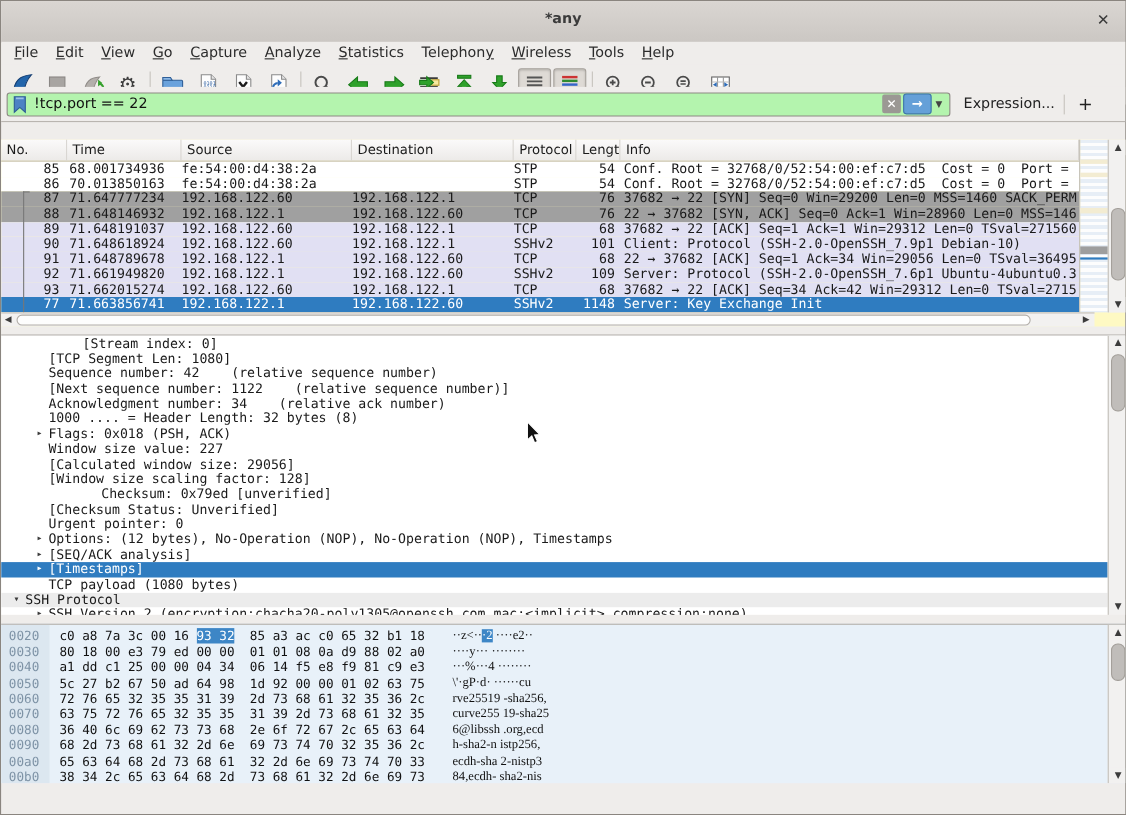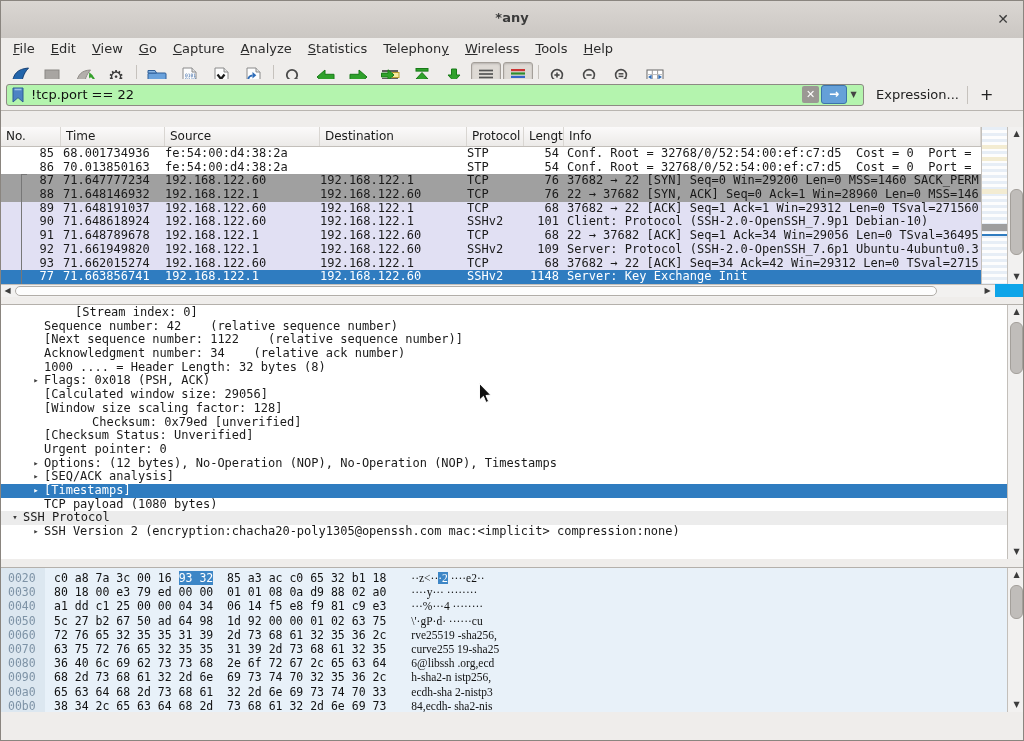--- a/index.html
+++ b/index.html
@@ -33,21 +33,21 @@
   .ftext{flex:1;font-size:13px;color:#111;padding-left:5px;white-space:pre;overflow:hidden;}
   .fclear{width:17px;height:17px;background:#9b9894;border-radius:2px;color:#fff;
     text-align:center;line-height:17px;font-size:11px;margin-right:2px;}
   .fapply{width:24px;height:17px;background:#65a0d8;border:1px solid #3c74a9;border-radius:3px;
     color:#fff;text-align:center;line-height:16px;font-size:12px;font-weight:bold;}
   .fdrop{width:13px;text-align:center;font-size:8px;color:#444;}
   .expr{font-size:13px;color:#222;padding:0 8px 0 12px;}
   .fsep{width:1px;height:18px;background:#c6c2bd;}
   .plus{font-size:16px;color:#222;padding:0 12px;}
   
-  .plist{position:absolute;left:0;top:126px;width:100%;height:170px;background:#0ea5e9;}
+  .plist{position:absolute;left:0;top:126px;width:100%;height:170px;background:#fef9c3;}
   .pgrid{display:grid;grid-template-columns:60px 104px 155px 147px 57px 40px 1fr;}
   .phead{position:absolute;left:0;top:0;width:980px;height:20px;box-sizing:border-box;
     background:linear-gradient(#fbfafa,#eceae8);border-bottom:1px solid #c3bfba;font-size:12px;}
   .phc{padding:2px 0 0 5px;border-right:1px solid #d9d6d2;overflow:hidden;white-space:nowrap;color:#1a1a1a;}
   .prows{position:absolute;left:0;top:20px;width:980px;height:137px;overflow:hidden;
     font-family:"DejaVu Sans Mono",monospace;}
   .prow{height:13.7px;line-height:13.8px;font-size:12px;white-space:pre;overflow:hidden;}
   .pc{overflow:hidden;}
   .pc-no{text-align:right;padding-right:7px;}
   .pc-length{text-align:right;padding-right:5px;}
@@ -340,25 +340,27 @@
       <div class="ht"></div>
       <span class="ra">▶</span>
     </div>
   </div>
 
   <div class="splitter" style="top:296px;height:7px;"></div>
 
   <div class="details">
     <div class="dlines">
         <div class="dline " style="padding-left: 27px; gap: 31px;"><span class="dexp"> </span><span class="dtext">[Stream index: 0]</span></div>
+        <div class="dline " style="padding-left: 27px;"><span class="dexp"> </span><span class="dtext">[TCP Segment Len: 1080]</span></div>
         <div class="dline " style="padding-left: 27px;"><span class="dexp"> </span><span class="dtext">Sequence number: 42    (relative sequence number)</span></div>
         <div class="dline " style="padding-left: 27px;"><span class="dexp"> </span><span class="dtext">[Next sequence number: 1122    (relative sequence number)]</span></div>
         <div class="dline " style="padding-left: 27px;"><span class="dexp"> </span><span class="dtext">Acknowledgment number: 34    (relative ack number)</span></div>
         <div class="dline " style="padding-left: 27px;"><span class="dexp"> </span><span class="dtext">1000 .... = Header Length: 32 bytes (8)</span></div>
         <div class="dline " style="padding-left: 27px;"><span class="dexp">▸</span><span class="dtext">Flags: 0x018 (PSH, ACK)</span></div>
+        <div class="dline " style="padding-left: 27px;"><span class="dexp"> </span><span class="dtext">Window size value: 227</span></div>
         <div class="dline " style="padding-left: 27px;"><span class="dexp"> </span><span class="dtext">[Calculated window size: 29056]</span></div>
         <div class="dline " style="padding-left: 27px;"><span class="dexp"> </span><span class="dtext">[Window size scaling factor: 128]</span></div>
         <div class="dline " style="padding-left: 27px; margin-left: 48px;"><span class="dexp"> </span><span class="dtext">Checksum: 0x79ed [unverified]</span></div>
         <div class="dline " style="padding-left: 27px;"><span class="dexp"> </span><span class="dtext">[Checksum Status: Unverified]</span></div>
         <div class="dline " style="padding-left: 27px;"><span class="dexp"> </span><span class="dtext">Urgent pointer: 0</span></div>
         <div class="dline " style="padding-left: 27px;"><span class="dexp">▸</span><span class="dtext">Options: (12 bytes), No-Operation (NOP), No-Operation (NOP), Timestamps</span></div>
         <div class="dline " style="padding-left: 27px;"><span class="dexp">▸</span><span class="dtext">[SEQ/ACK analysis]</span></div>
         <div class="dline sel" style="padding-left: 27px;"><span class="dexp">▸</span><span class="dtext">[Timestamps]</span></div>
         <div class="dline " style="padding-left: 27px;"><span class="dexp"> </span><span class="dtext">TCP payload (1080 bytes)</span></div>
         <div class="dline shade" style="padding-left: 6px;"><span class="dexp">▾</span><span class="dtext">SSH Protocol</span></div>

